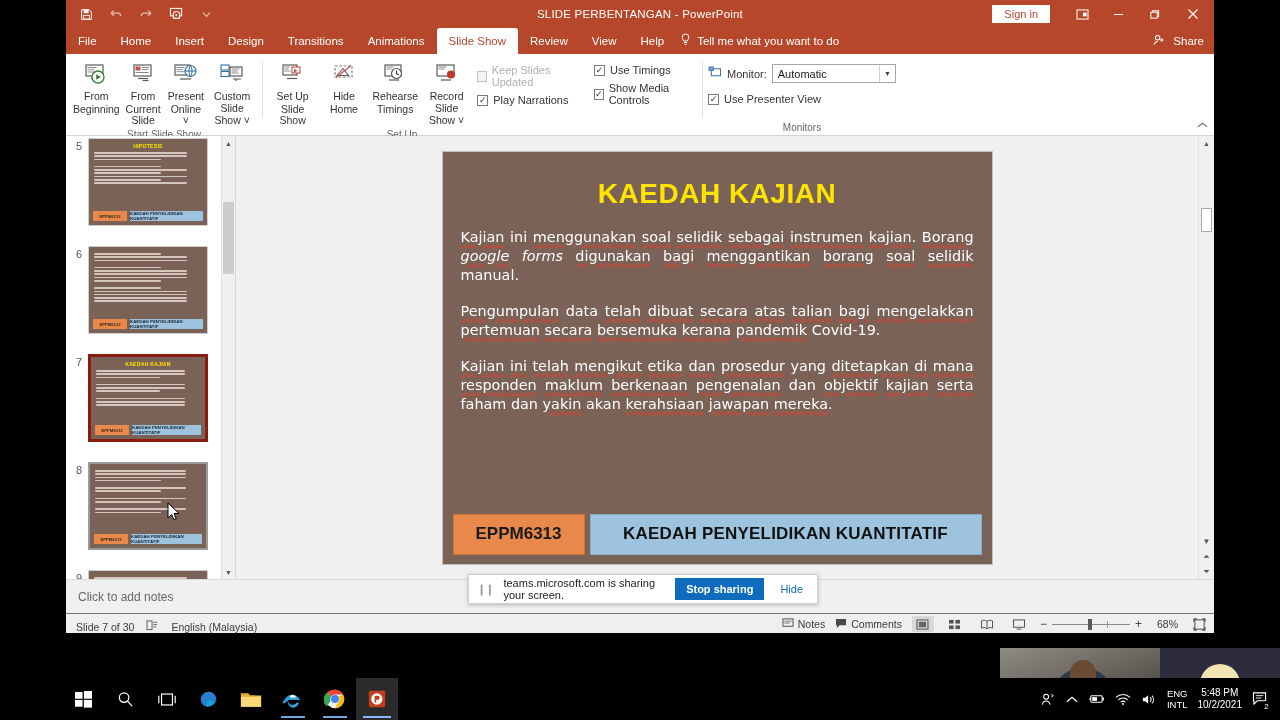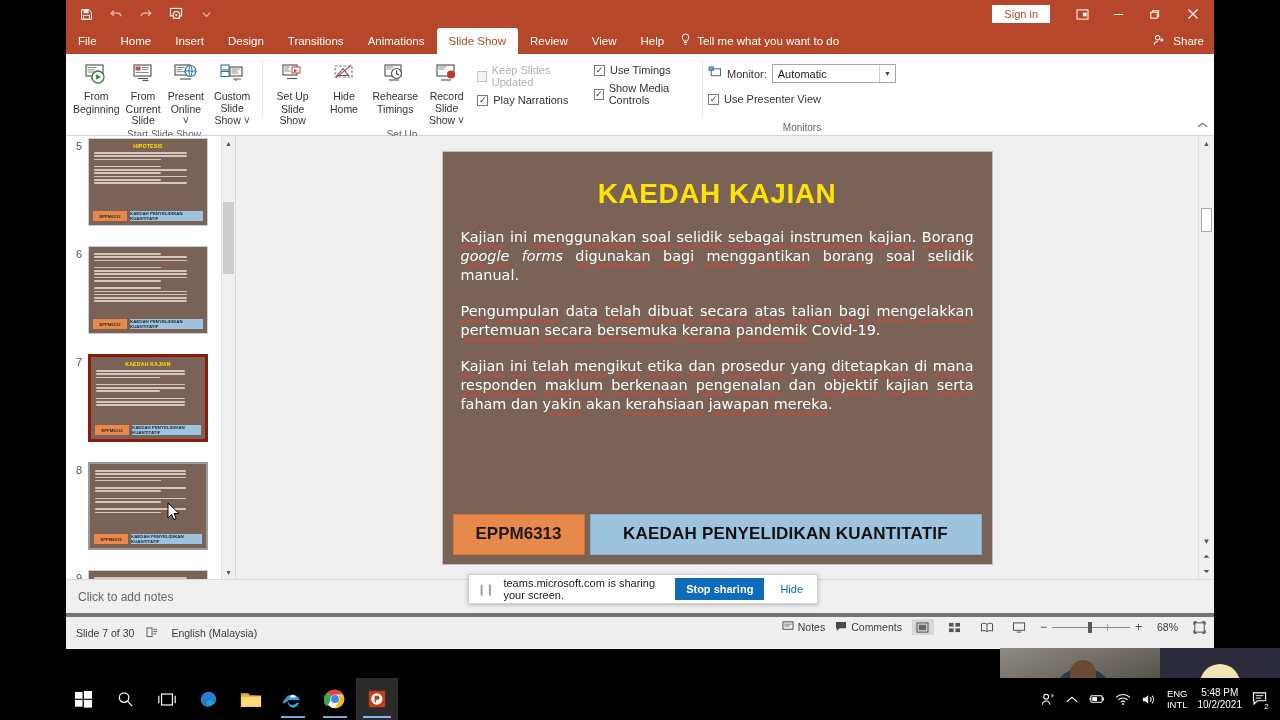--- a/index.html
+++ b/index.html
@@ -215,22 +215,22 @@
 
   
   .notes-bar {
     height: 34px; background: #f0f0f0; border-top: 1px solid #d9d9d9;
     display: flex; align-items: center; padding-left: 12px; position: relative;
   }
   .notes-placeholder { font-size: 12px; color: #666; }
 
   
   .statusbar {
-    height: 36px; background: #efefef; border-top: 4px solid #737373;
-    display: flex; align-items: center; font-size: 10.5px; color: #3a3a3a;
+    height: 20px; background: #efefef; border-top: 1px solid #737373;
+    display: flex; align-items: flex-end; font-size: 10.5px; color: #3a3a3a;
     position: relative;
   }
   .sb-left { display: flex; align-items: center; gap: 12px; padding-left: 10px; }
   .sb-right {
     position: absolute; right: 4px; top: 0; height: 20px;
     display: flex; align-items: center; gap: 10px;
   }
   .view-btn {
     width: 22px; height: 16px; display: flex; align-items: center; justify-content: center;
     font-size: 11px; color: #444;
@@ -354,20 +354,21 @@
               <circle cx="8" cy="8.5" r="3.6" fill="#b7472a" stroke="#fff" stroke-width="1.1"></circle>
               <path d="M7 7l2.4 1.5L7 10z" fill="#fff"></path>
             </svg>
         </div>
         <div class="qat-btn dim">
           <svg width="9" height="9" viewBox="0 0 10 10">
               <path d="M1 3l4 4 4-4" fill="none" stroke="#e7bdb0" stroke-width="1.3"></path>
             </svg>
         </div>
       </div>
+      <div class="title-text">SLIDE PERBENTANGAN  -  PowerPoint</div>
       <div class="title-right">
         <button class="signin">Sign in</button>
         <div class="ribbon-display">
           <svg width="13" height="11" viewBox="0 0 14 12">
               <rect x="1" y="1" width="12" height="10" fill="none" stroke="#fff" stroke-width="1.1"></rect>
               <rect x="7.5" y="4" width="4" height="4" fill="#fff"></rect>
             </svg>
         </div>
         <div class="winbtn">
           <svg width="11" height="11" viewBox="0 0 12 12">

